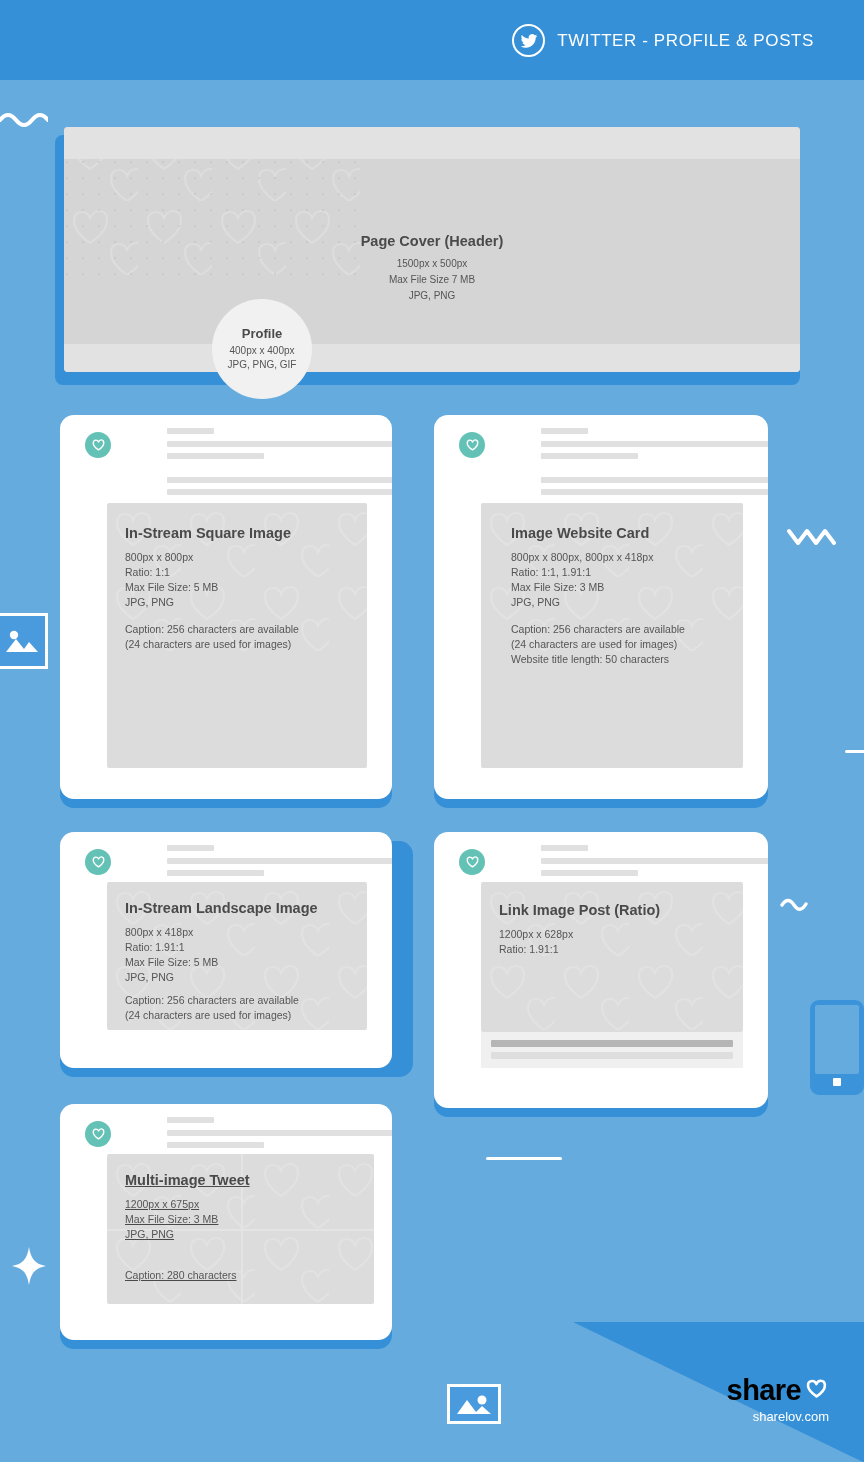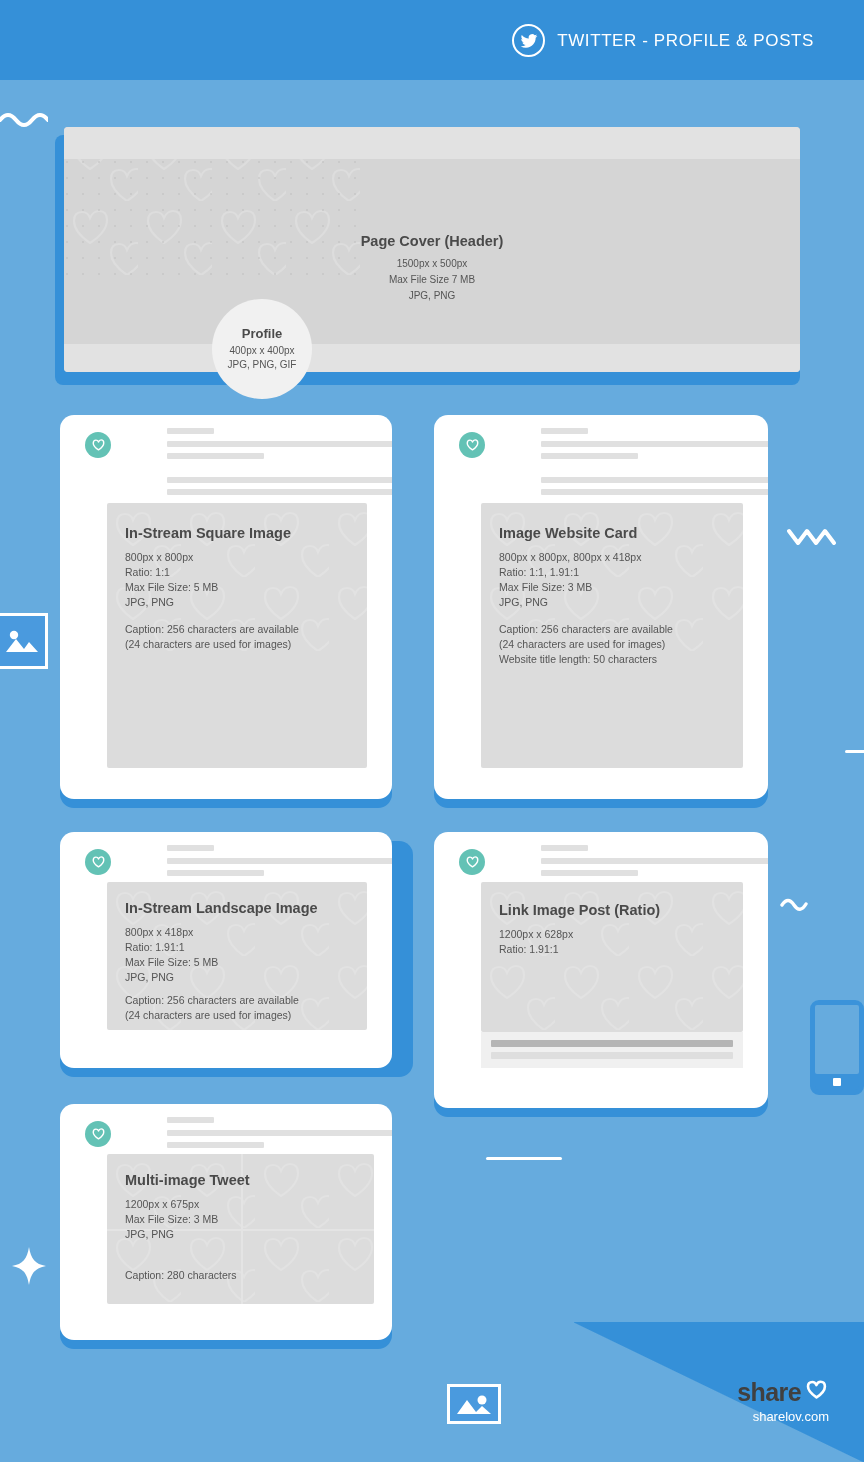--- a/index.html
+++ b/index.html
@@ -117,21 +117,21 @@
   .grid-v { position: absolute; top: 0; bottom: 0; width: 2px; background: #e4e4e4; }
   .grid-h { position: absolute; left: 0; right: 0; height: 2px; background: #e4e4e4; }
 
   
   .footer-tri {
     position: absolute; right: 0; bottom: 0; width: 290px; height: 140px;
     background: linear-gradient(to bottom left, #3590d8 50%, rgba(53,144,216,0) 50.4%);
   }
   .brand { position: absolute; right: 35px; bottom: 38px; text-align: right; }
   .brand-row { display: flex; align-items: center; justify-content: flex-end; gap: 4px; }
-  .brand-word { font-size: 25px; color: #404040; font-weight: bold; letter-spacing: -.6px; line-height: 1; }
+  .brand-word { font-size: 29px; color: #000000; font-weight: bold; letter-spacing: -.6px; line-height: 1; }
   .brand-url { font-size: 13px; color: #ffffff; margin-top: 4px; font-weight: 300; }
 </style>
 </head>
 <body>
 
 <div class="page">
 
   <svg width="0" height="0" style="position:absolute" aria-hidden="true">
     <defs>
       <pattern id="heartPat" width="74" height="74" patternUnits="userSpaceOnUse">
@@ -269,21 +269,21 @@
             </svg>
         </div>
         <span class="sk" style="left:107px; top:13px; width:47px; height:6px;"></span>
         <span class="sk" style="left:107px; top:26px; width:265px; height:6px;"></span>
         <span class="sk" style="left:107px; top:38px; width:97px; height:6px;"></span>
       </div>
       <div style="position:relative; height:26px;">
         <span class="sk" style="left:107px; top:0px; width:265px; height:6px;"></span>
         <span class="sk" style="left:107px; top:12px; width:265px; height:6px;"></span>
       </div>
-      <div class="media" style="height:265px; margin-left:47px; margin-right:25px;">
+      <div class="media" style="height:265px; margin-left:47px; margin-right:25px;padding-left:12px;">
         <svg class="hearts-bg">
           <rect width="100%" height="100%" fill="url(#heartPat)" opacity="0.45"></rect>
         </svg>
         <div class="media-text">
           <h3>Image Website Card</h3>
           <p>800px x 800px, 800px x 418px</p>
           <p>Ratio: 1:1, 1.91:1</p>
           <p>Max File Size: 3 MB</p>
           <p>JPG, PNG</p>
           <p class="gap">Caption: 256 characters are available</p>
@@ -366,21 +366,21 @@
         <span class="sk" style="left:107px; top:13px; width:47px; height:6px;"></span>
         <span class="sk" style="left:107px; top:26px; width:265px; height:6px;"></span>
         <span class="sk" style="left:107px; top:38px; width:97px; height:6px;"></span>
       </div>
       <div class="media" style="height:150px; margin-left:47px; margin-right:18px;">
         <svg class="hearts-bg">
           <rect width="100%" height="100%" fill="url(#heartPat)" opacity="0.45"></rect>
         </svg>
         <div class="grid-v" style="left:50%;"></div>
         <div class="grid-h" style="top:50%;"></div>
-        <div class="media-text" style="padding-top:18px;">
+        <div class="media-text" style="padding-top:18px;text-decoration:underline;">
           <h3>Multi-image Tweet</h3>
           <p>1200px x 675px</p>
           <p>Max File Size: 3 MB</p>
           <p>JPG, PNG</p>
           <p class="gap" style="margin-top:26px;">Caption: 280 characters</p>
         </div>
       </div>
     </div>
   </div>
 

